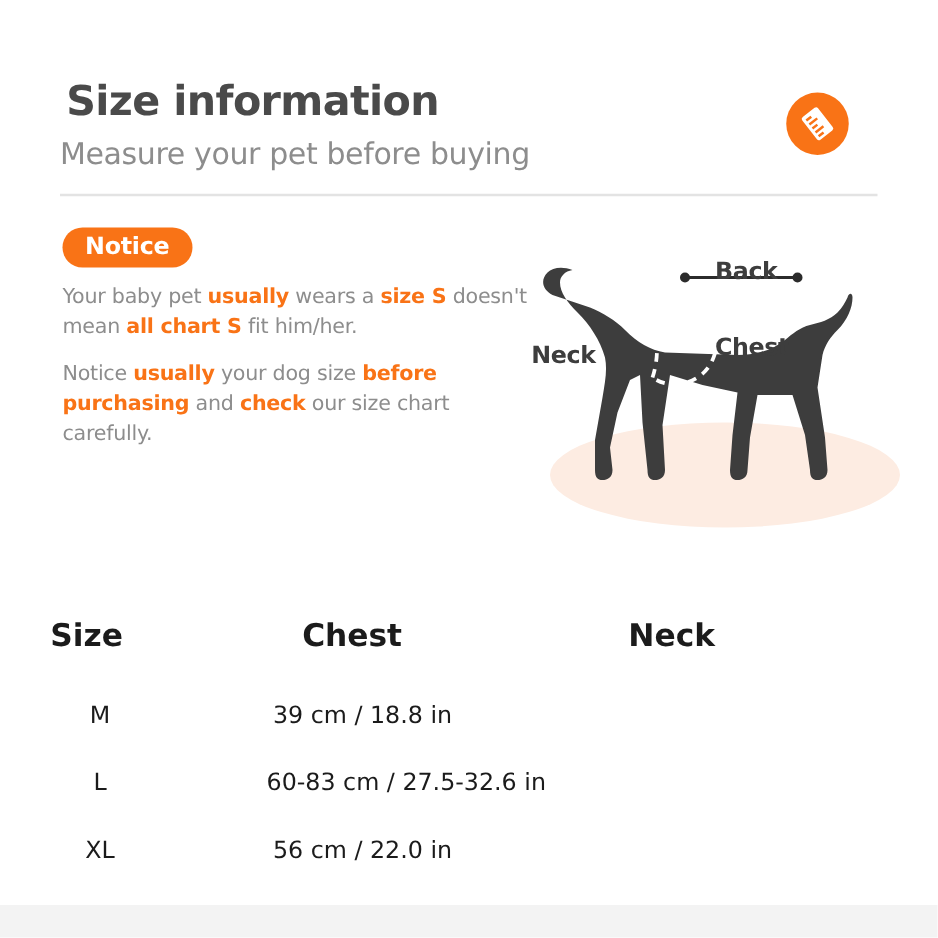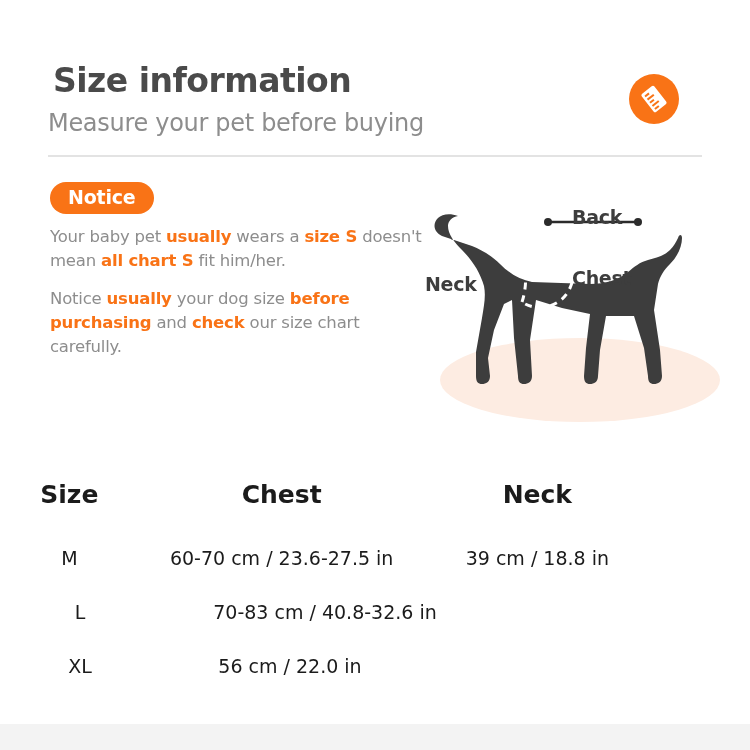--- a/index.html
+++ b/index.html
@@ -111,21 +111,21 @@
     letter-spacing: -0.3px;
   }
   .lbl-neck { left: 5px;  top: 93px; }
   .lbl-back { left: 152px; top: 26px; }
   .lbl-chest{ left: 152px; top: 87px; }
 
   
   .table {
     position: absolute;
     left: 0px;
-    top: 470px;
+    top: 484px;
     width: 650px;
   }
   .trow {
     display: flex;
     align-items: center;
   }
   .thead .tcell {
     font-size: 25px;
     font-weight: bold;
     color: #1b1b1b;
@@ -249,26 +249,25 @@
 
   <div class="table">
     <div class="trow thead">
       <div class="tcell c-size">Size</div>
       <div class="tcell c-chest">Chest</div>
       <div class="tcell c-neck">Neck</div>
     </div>
     <div class="tbody">
       <div class="trow">
         <div class="tcell c-size">M</div>
-        <div class="tcell c-chest">60-70 cm / 23.6-27.5 in</div>
         <div class="tcell c-neck">39 cm / 18.8 in</div>
       </div>
       <div class="trow">
         <div class="tcell c-size">L</div>
-        <div class="tcell c-chest">70-83 cm / 40.8-32.6 in</div>
+        <div class="tcell c-chest">60-83 cm / 27.5-32.6 in</div>
       </div>
       <div class="trow">
         <div class="tcell c-size">XL</div>
         <div class="tcell c-neck">56 cm / 22.0 in</div>
       </div>
     </div>
   </div>
 
   <div class="footer-bar"></div>
 </div>

